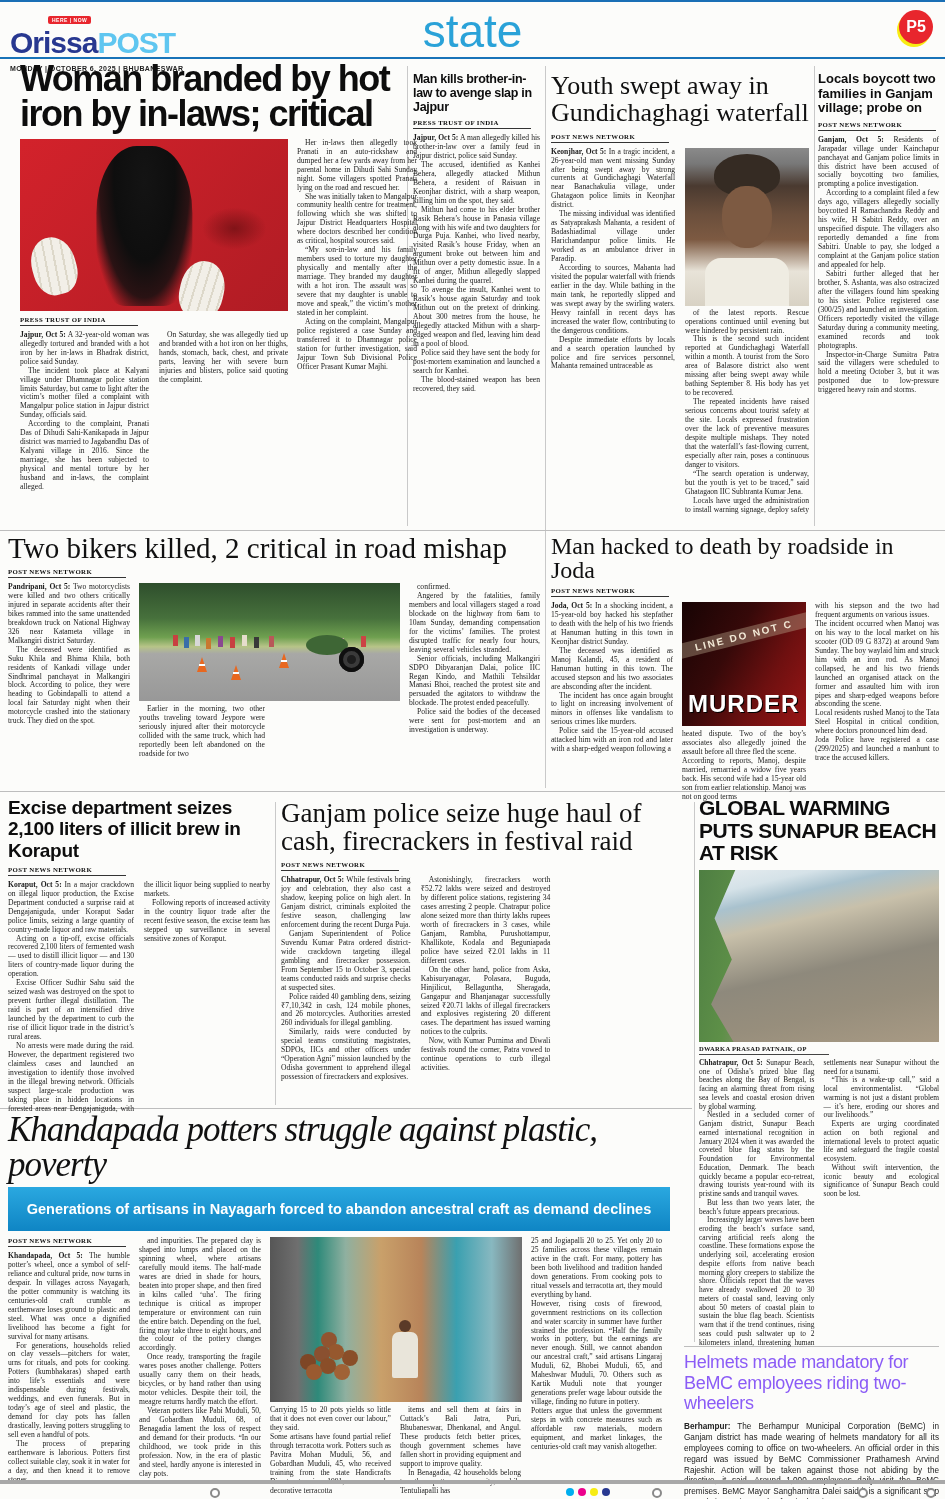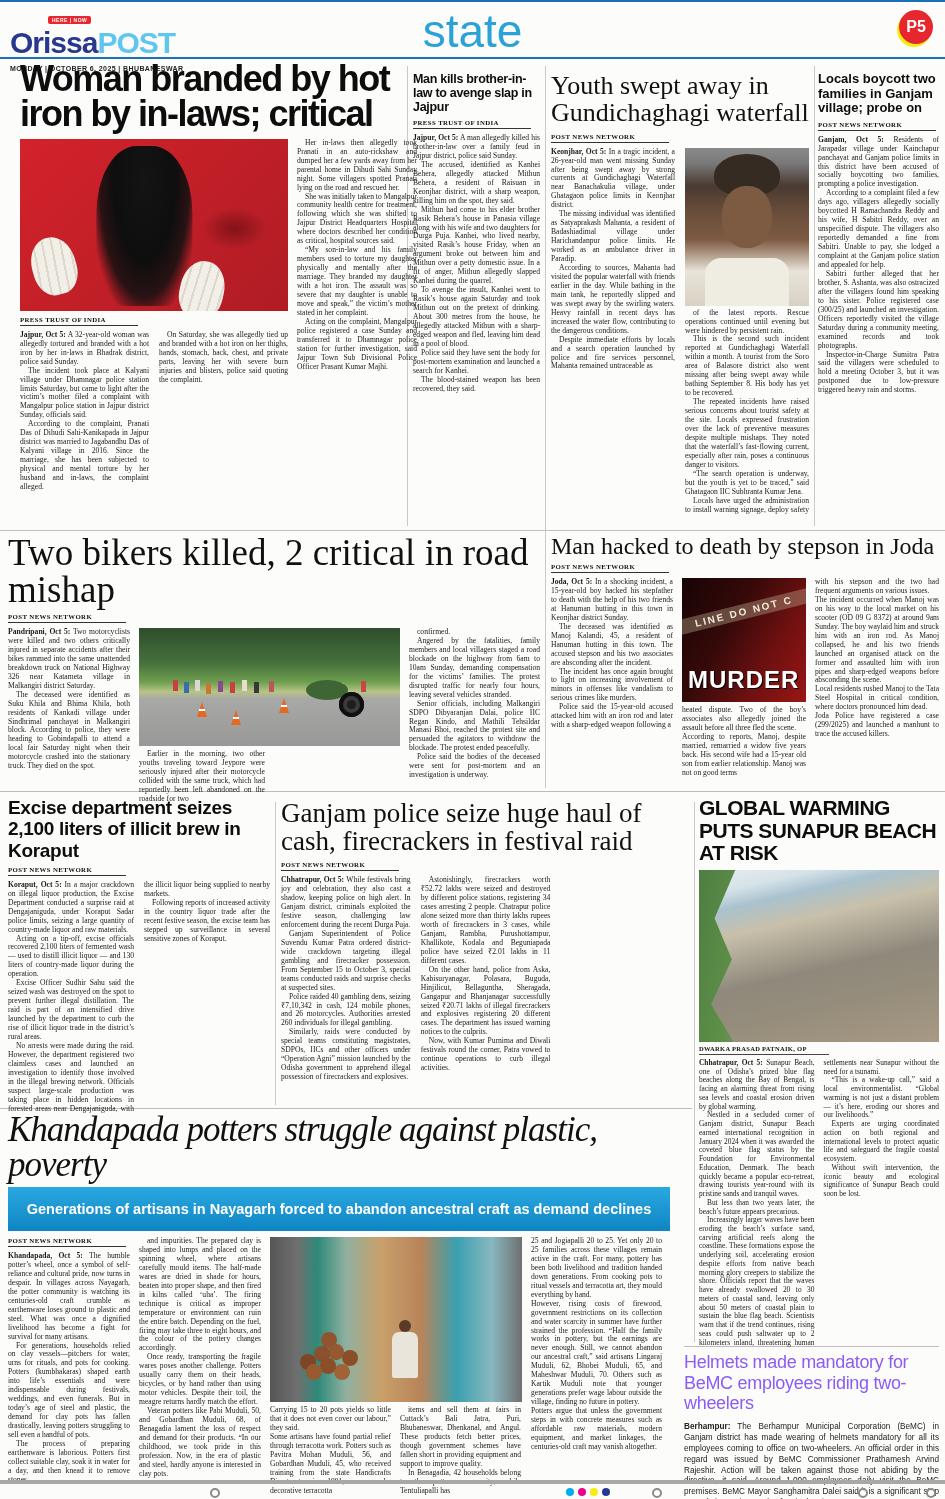--- a/index.html
+++ b/index.html
@@ -75,21 +75,21 @@
   .vest { position:absolute; left:50%; bottom:0; transform:translateX(-50%); width:84px; height:48px;
      background:#efece2; border-radius:16px 16px 0 0; }
 
   
   #art-d { left:818px; top:72px; width:121px; height:456px; }
   #hl-d { font-size:13px; line-height:1.12; margin-bottom:5px; }
   .d-body { height:385px; overflow:hidden; }
 
   
   #art-e { left:8px; top:534px; width:532px; height:254px; }
-  #hl-e { font-size:37px; line-height:1; margin-bottom:5px; }
+  #hl-e { font-size:29px; line-height:1; margin-bottom:5px; }
   .e-grid { display:flex; gap:9px; }
   .e-c1 { width:122px; height:200px; overflow:hidden; }
   .e-mid { width:261px; }
   .photo-road { width:261px; height:118px; margin-bottom:4px;
      background:linear-gradient(180deg,#2e4e2c 0%,#47713c 30%,#6fa050 46%,#b7c488 54%,#a8a8a6 60%,#989898 100%); }
   .cone { position:absolute; width:0; height:0; border-left:5px solid transparent; border-right:5px solid transparent;
      border-bottom:15px solid #e86820; }
   .cone::after { content:''; position:absolute; left:-3px; top:7px; width:6px; height:2px; background:#fff; }
   .tire { position:absolute; right:36px; top:64px; width:25px; height:25px; border-radius:50%;
      background:#1d1d1d; box-shadow:inset 0 0 0 4px #0f0f0f, inset 0 0 0 8px #3a3a3a; }
@@ -317,21 +317,21 @@
             <p>confirmed.</p>
             <p>Angered by the fatalities, family members and local villagers staged a road blockade on the highway from 6am to 10am Sunday, demanding compensation for the victims’ families. The protest disrupted traffic for nearly four hours, leaving several vehicles stranded.</p>
             <p>Senior officials, including Malkangiri SDPO Dibyaranjan Dalai, police IIC Regan Kindo, and Mathili Tehsildar Manasi Bhoi, reached the protest site and persuaded the agitators to withdraw the blockade. The protest ended peacefully.</p>
             <p>Police said the bodies of the deceased were sent for post-mortem and an investigation is underway.</p>
           </div>
       </div>
     </div>
   </section>
 
   <section class="art" id="art-f">
-    <h2 class="hl-serif" id="hl-f">Man hacked to death by stepson in Joda</h2>
+    <h2 class="hl-serif" id="hl-f">Man hacked to death by roadside in Joda</h2>
     <div class="byline">POST NEWS NETWORK</div>
     <div class="f-grid">
       <div class="body f-c1">
         <p><span class="lead">Joda, Oct 5:</span> <span>In a shocking incident, a 15-year-old boy hacked his stepfather to death with the help of his two friends at Hanuman hutting in this town in Keonjhar district Sunday.</span></p>
         <div class="more">
             <p>The deceased was identified as Manoj Kalandi, 45, a resident of Hanuman hutting in this town. The accused stepson and his two associates are absconding after the incident.</p>
             <p>The incident has once again brought to light on increasing involvement of minors in offenses like vandalism to serious crimes like murders.</p>
             <p>Police said the 15-year-old accused attacked him with an iron rod and later with a sharp-edged weapon following a</p>
           </div>
       </div>

